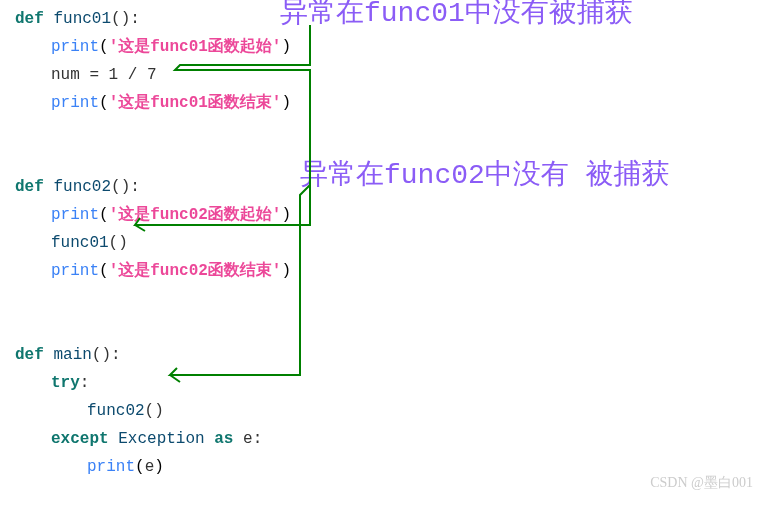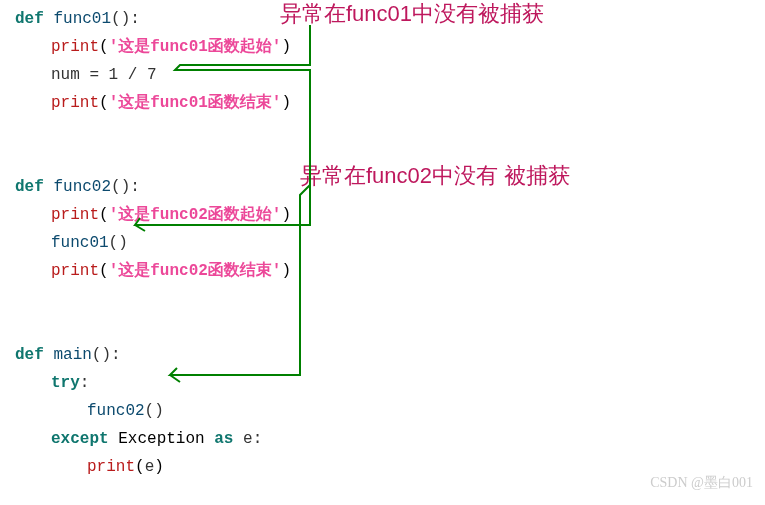--- a/index.html
+++ b/index.html
@@ -16,32 +16,32 @@
     .code-area {
       position: absolute;
       top: 5px;
       left: 15px;
     }
     .line { white-space: pre; height: 28px; }
     .indent1 { margin-left: 36px; }
     .indent2 { margin-left: 72px; }
     .kw { color: #0f766e; font-weight: bold; }       
     .fn { color: #0c4a6e; }       
-    .builtin { color: #b91c1c; }  
+    .builtin { color: #3b82f6; }  
     .str { color: #ec4899; font-weight: bold; }      
     .var { color: #333333; }      
-    .cls { color: #000000; margin-top: 15px; }      
+    .cls { color: #0c4a6e; margin-top: 15px; }      
     .paren { color: #333333; }
     .colon { color: #333333; }
     .spacer2 { height: 56px; }
     .annotation {
       position: absolute;
-      font-family: Liberation Sans, sans-serif;
-      font-size: 22px;
-      color: #be185d;
+      font-family: Liberation Mono, monospace;
+      font-size: 28px;
+      color: #8b5cf6;
       font-weight: normal;
     }
     .ann1 { top: 0px; left: 280px; }
     .ann2 { top: 162px; left: 300px; }
     .watermark {
       position: absolute;
       right: 12px;
       bottom: 8px;
       color: #cccccc;
       font-family: Liberation Serif, serif;

